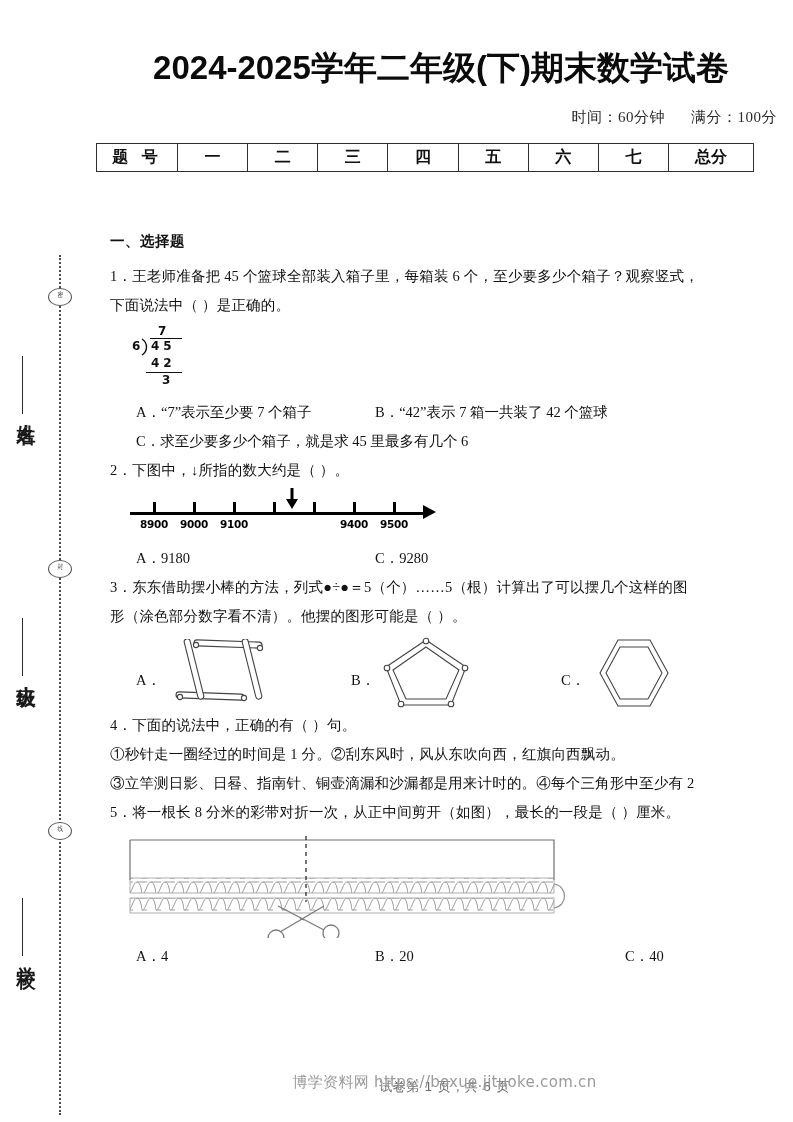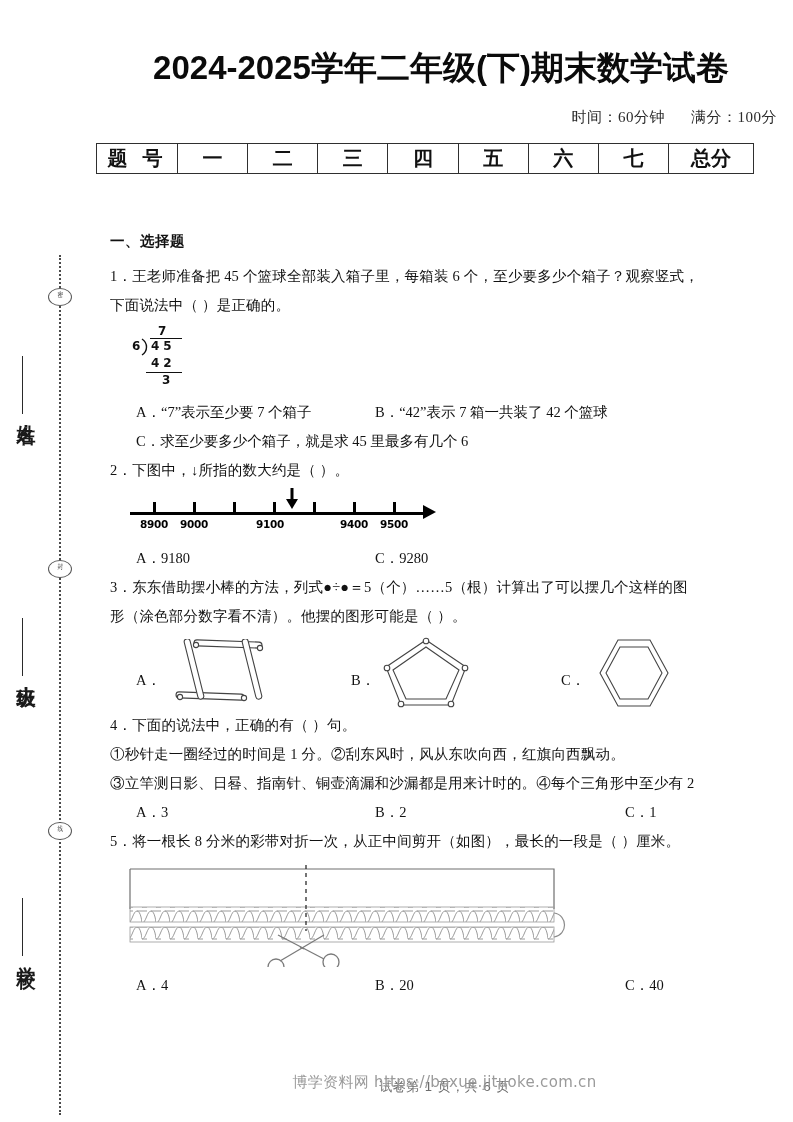--- a/index.html
+++ b/index.html
@@ -100,21 +100,21 @@
     left: 0px; top: 143px;
     width: 658px;
     border-collapse: collapse;
     table-layout: fixed;
   }
   #score-table td {
     border: 1.2px solid #2f2f2f;
     height: 25px;
     text-align: center;
     vertical-align: middle;
-    font-size: 20px;
+    font-size: 16px;
     font-weight: bold;
     font-family: "DejaVu Sans", "Liberation Sans", sans-serif;
     color: #111;
   }
   #score-table td.rowhead { width: 78px; letter-spacing: 4px; }
   #score-table td.lastcol { width: 82px; letter-spacing: 0px; }
 
   
   #body-content {
     position: absolute;
@@ -341,21 +341,21 @@
         <div class="nl-tick" style="left:43px;"></div>
         <div class="nl-tick" style="left:83px;"></div>
         <div class="nl-tick" style="left:123px;"></div>
         <div class="nl-tick" style="left:163px;"></div>
         <div class="nl-tick" style="left:203px;"></div>
         <div class="nl-tick" style="left:243px;"></div>
         <div class="nl-tick" style="left:283px;"></div>
 
         <div class="nl-label" style="left:44px;">8900</div>
         <div class="nl-label" style="left:84px;">9000</div>
-        <div class="nl-label" style="left:124px;margin-left:36px;">9100</div>
+        <div class="nl-label" style="left:124px;">9100</div>
         <div class="nl-label" style="left:244px;">9400</div>
         <div class="nl-label" style="left:284px;">9500</div>
 
         <div id="nl-arrow-marker">
           <svg width="14" height="22" viewBox="0 0 14 22">
             <line x1="7" y1="0" x2="7" y2="14" stroke="#000" stroke-width="3"></line>
             <polygon points="7,21 1,11 13,11" fill="#000"></polygon>
           </svg>
         </div>
       </div>
@@ -413,25 +413,20 @@
           </svg>
         </div>
       </div>
     </div>
 
     <div>
       <p class="q-line">4．下面的说法中，正确的有（    ）句。</p>
       <p class="q-line">①秒针走一圈经过的时间是 1 分。②刮东风时，风从东吹向西，红旗向西飘动。</p>
       <p class="q-line">③立竿测日影、日晷、指南针、铜壶滴漏和沙漏都是用来计时的。④每个三角形中至少有 2</p>
 
-      <div class="opt-row">
-        <div class="opt-a">A．3</div>
-        <div class="opt-b">B．2</div>
-        <div class="opt-c">C．1</div>
-      </div>
     </div>
 
     <div>
       <p class="q-line">5．将一根长 8 分米的彩带对折一次，从正中间剪开（如图），最长的一段是（    ）厘米。</p>
 
       <div id="ribbon-figure">
         <svg width="440" height="106" viewBox="0 0 440 106" style="position:absolute;left:18px;top:0;">
           <defs>
             <pattern id="twist" x="0" y="0" width="14" height="16" patternUnits="userSpaceOnUse">
               <path d="M0 14 C4 14, 5 2, 9 2 L14 2 M0 2 L5 2" stroke="#9a9a9a" stroke-width="1" fill="none"></path>

